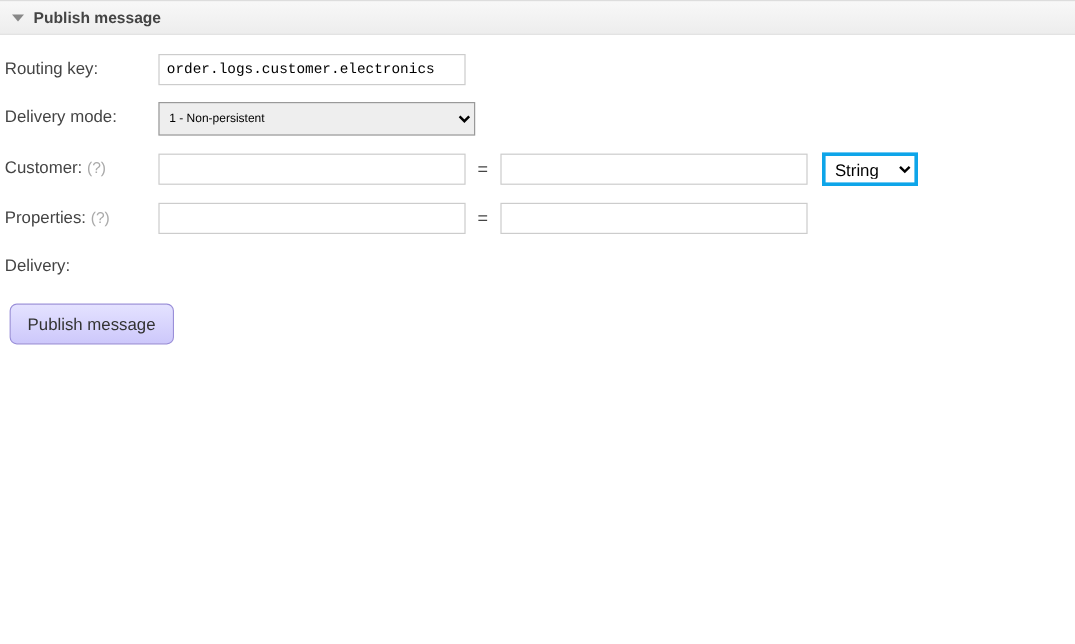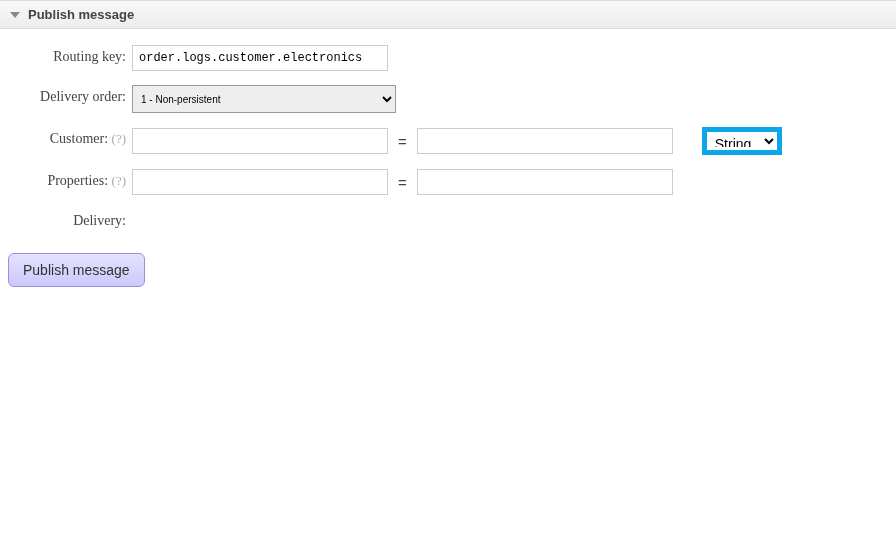--- a/index.html
+++ b/index.html
@@ -40,26 +40,25 @@
     .form-area {
       padding: 16px 4px 14px 4px;
     }
     .form-row {
       display: flex;
       align-items: flex-start;
       margin-bottom: 14px;
     }
     .form-label {
       width: 128px;
-      text-align: right;
+      text-align: left;
       padding-right: 6px;
       padding-top: 4px;
       color: #444;
       font-size: 14px;
-      font-family: Liberation Serif, serif;
     }
     .help-q {
       color: #aaa;
       font-size: 13px;
     }
     .text-input {
       font-family: "Courier New", monospace;
       font-size: 12px;
       padding: 4px 6px;
       border: 1px solid #ccc;
@@ -87,25 +86,25 @@
     }
     .eq-sign {
       padding: 0 10px;
       color: #444;
       font-size: 15px;
     }
     .type-select {
       font-family: Arial, sans-serif;
       font-size: 14px;
       padding: 3px 4px;
-      border: 5px solid #0ea5e9;
+      border: 3px solid #0ea5e9;
       background: #fff;
       height: 28px;
       width: 80px;
-      margin-left: 29px;
+      margin-left: 12px;
     }
     .payload-textarea {
       font-family: "Courier New", monospace;
       font-size: 14px;
       padding: 6px 8px;
       border: 1px solid #ccc;
       width: 752px;
       height: 246px;
       resize: both;
     }
@@ -130,21 +129,21 @@
 </div>
 
 <div class="form-area">
 
   <div class="form-row">
     <div class="form-label">Routing key:</div>
     <input type="text" class="text-input routing-input" value="order.logs.customer.electronics" style="">
   </div>
 
   <div class="form-row">
-    <div class="form-label">Delivery order:</div>
+    <div class="form-label">Delivery mode:</div>
     <select class="select-input">
       <option>1 - Non-persistent</option>
     </select>
   </div>
 
   <div class="form-row">
     <div class="form-label">
       <span>Customer:</span>
       <span class="help-q">(?)</span>
     </div>

